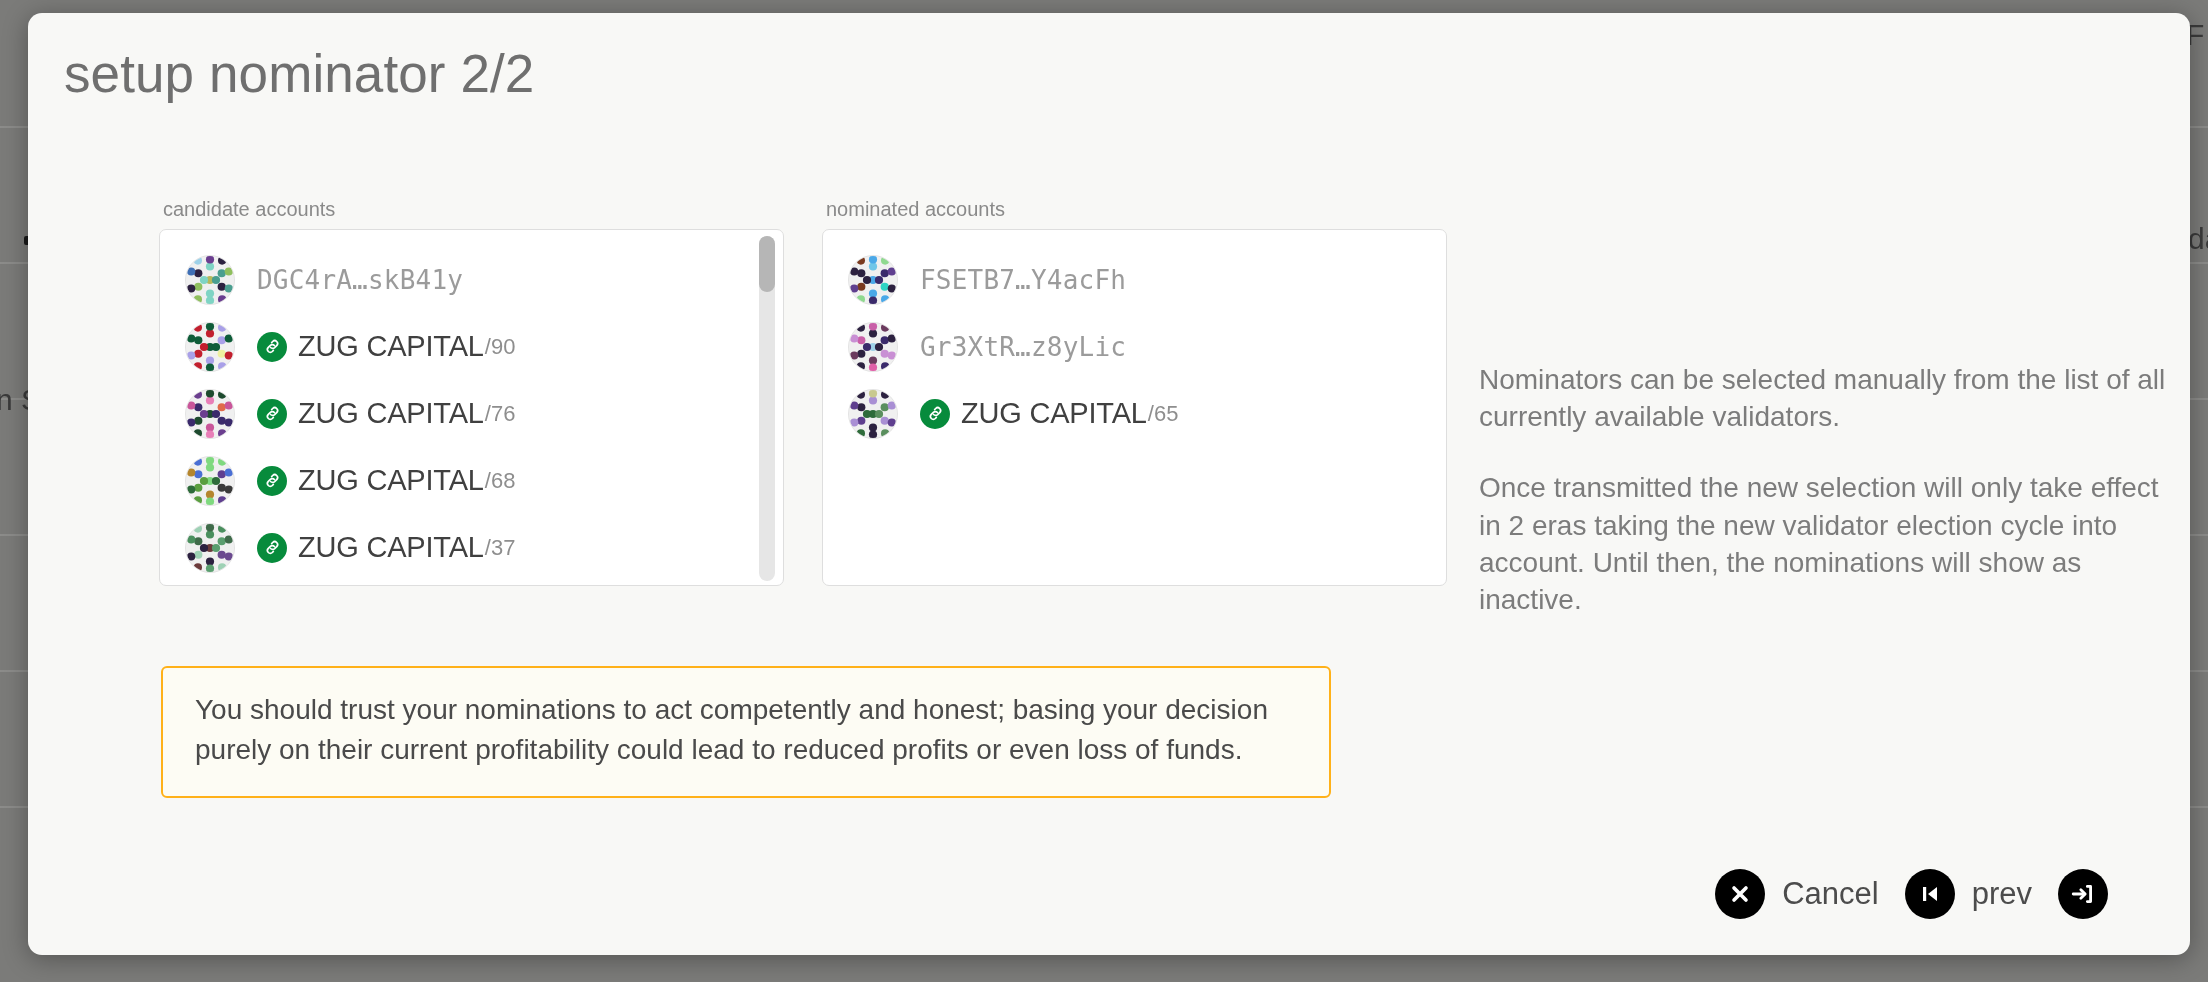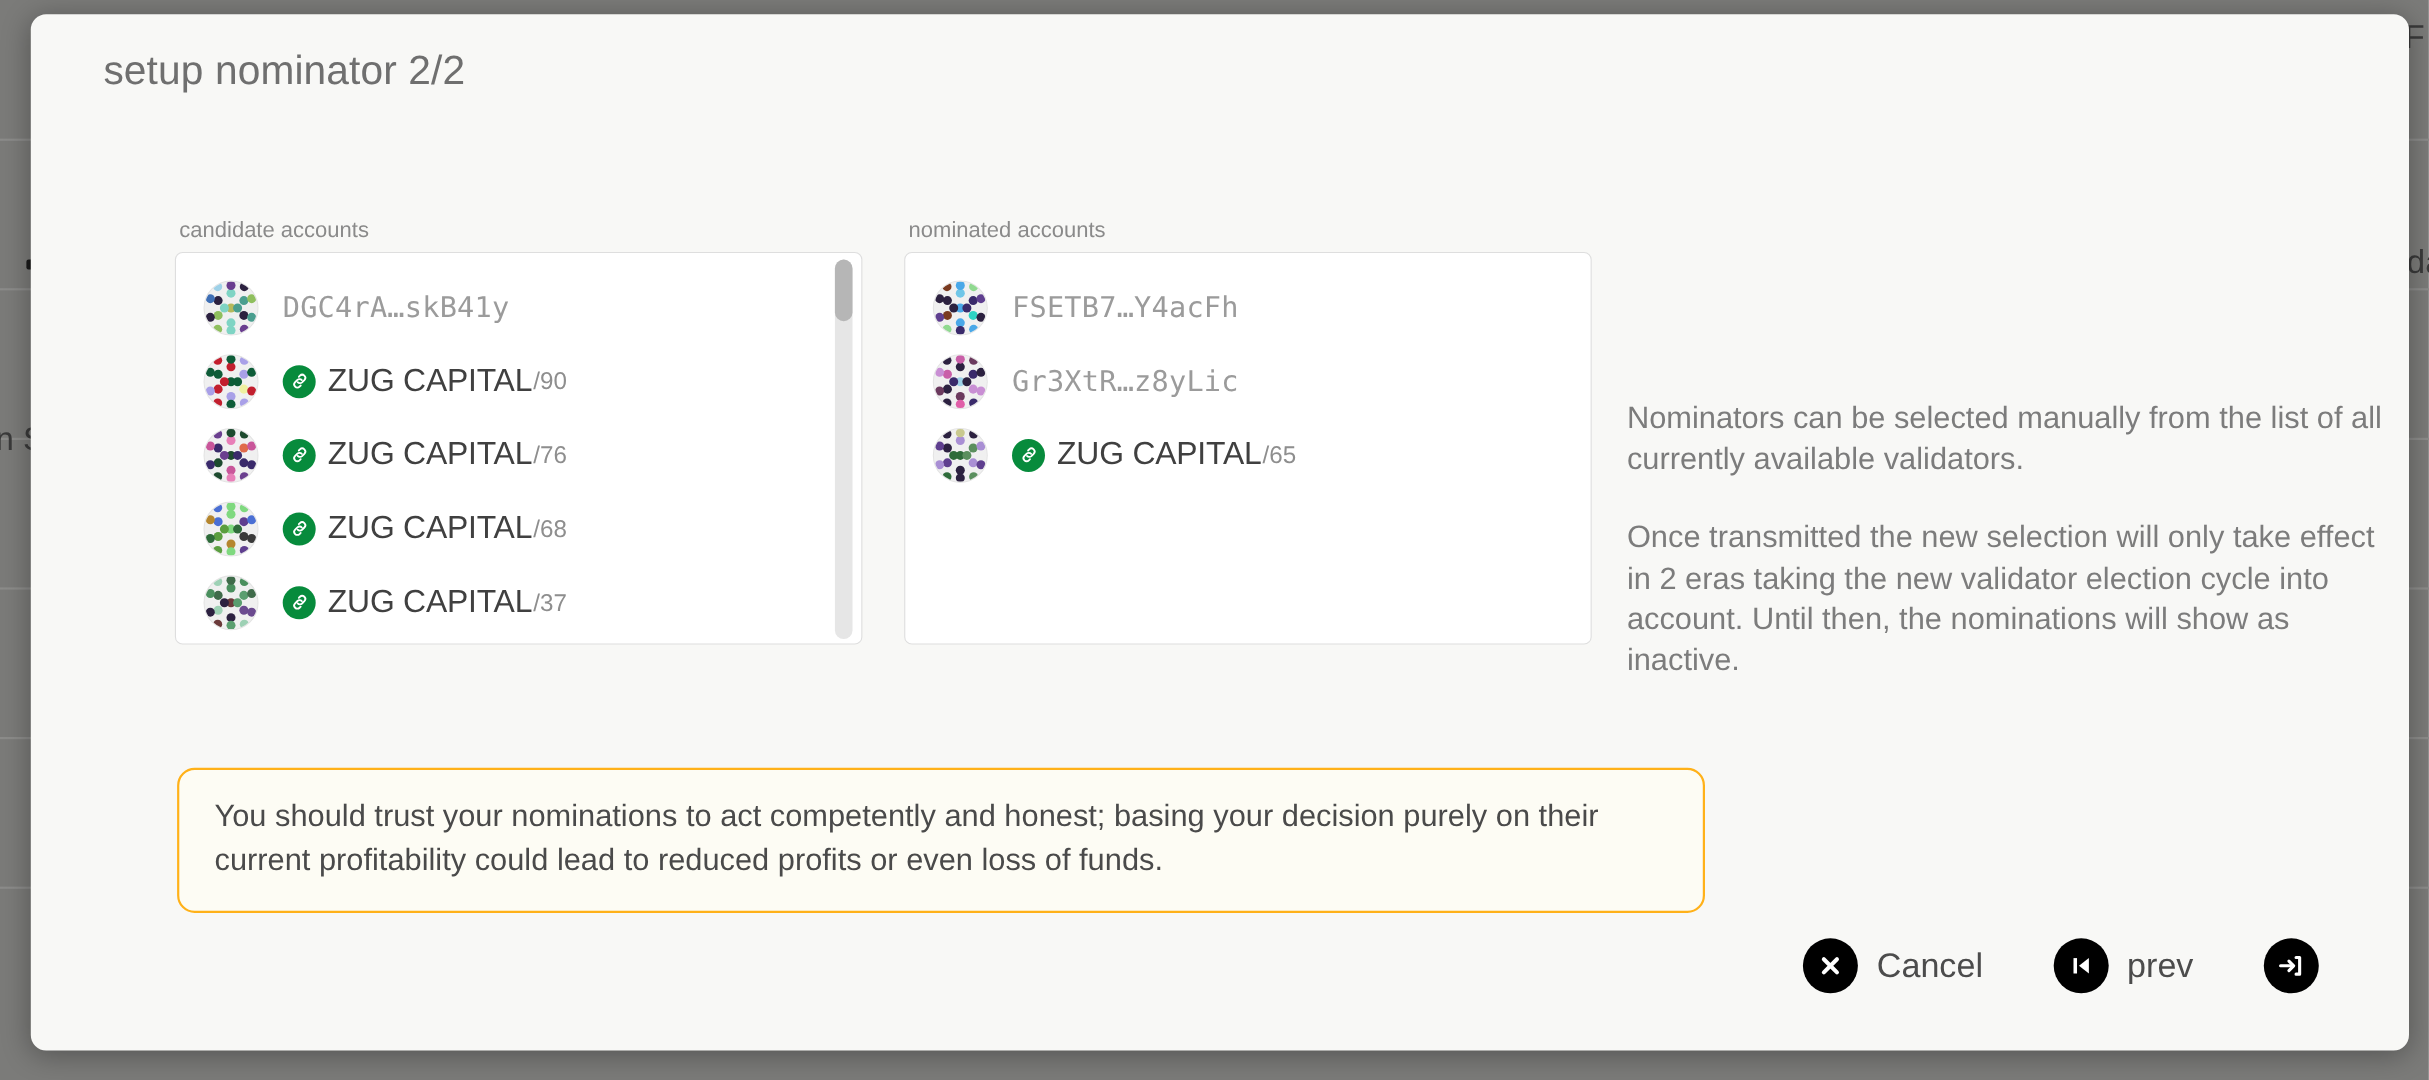--- a/index.html
+++ b/index.html
@@ -37,22 +37,22 @@
     left: 28px; top: 13px;
     width: 2162px; height: 942px;
     background: #f8f8f6;
     border-radius: 14px;
     box-shadow: 0 4px 26px rgba(0,0,0,0.32);
     overflow: hidden;
   }
 
   #modal-title {
     position: absolute;
-    left: 66px; top: 30px;
-    font-size: 37px;
+    left: 36px; top: 30px;
+    font-size: 53px;
     font-weight: 400;
     color: #6f6f6f;
     letter-spacing: 0.1px;
   }
 
   
   #main-col {
     position: absolute;
     left: 131px; top: 143px;
     width: 1288px;
@@ -181,42 +181,41 @@
     margin: 0 0 34px 0;
     font-size: 28px;
     line-height: 1.33;
     color: #7c7c7c;
   }
 
   
   #warn {
     position: absolute;
     left: 133px; top: 653px;
-    width: 1389px;
+    width: 1170px;
     box-sizing: border-box;
     background: #fdfcf4;
     border: 2px solid #ffb119;
-    border-radius: 16px;
+    border-radius: 6px;
     padding: 22px 32px 26px 32px;
-    margin-top: 32px;
   }
   #warn p {
     margin: 0;
     font-size: 28px;
     line-height: 1.42;
     color: #4a4a4a;
   }
 
   
   #footer {
     position: absolute;
-    right: 82px; bottom: 52px;
+    right: 82px; bottom: 36px;
     display: flex;
     align-items: center;
-    gap: 64px;
+    gap: 26px;
   }
   .btn {
     display: flex;
     align-items: center;
     gap: 17px;
     cursor: pointer;
     background: none;
     border: none;
     padding: 0;
     font-family: "Liberation Sans", sans-serif;

